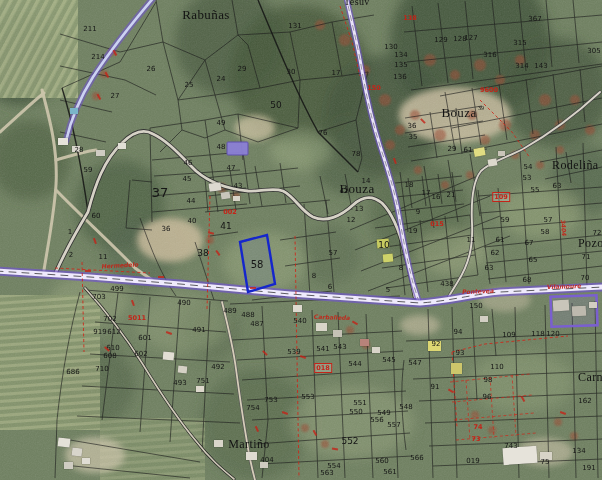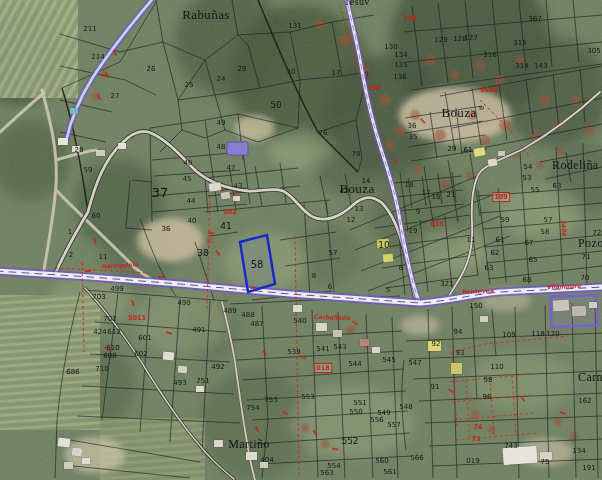--- a/index.html
+++ b/index.html
@@ -316,36 +316,36 @@
       <span class="pnum" style="left: 545px; top: 232px;">58</span>
       <span class="pnum" style="left: 500px; top: 240px;">61</span>
       <span class="pnum" style="left: 529px; top: 243px;">67</span>
       <span class="pnum" style="left: 495px; top: 253px; text-align: right;">62</span>
       <span class="pnum" style="left: 533px; top: 260px;">65</span>
       <span class="pnum" style="left: 489px; top: 268px;">63</span>
       <span class="pnum" style="left: 597px; top: 233px;">72</span>
       <span class="pnum" style="left: 586px; top: 257px;">71</span>
       <span class="pnum" style="left: 585px; top: 278px;">70</span>
       <span class="pnum" style="left: 527px; top: 280px;">68</span>
-      <span class="pnum" style="left: 447px; top: 284px;">321</span>
+      <span class="pnum" style="left: 447px; top: 284px;">438</span>
       <span class="pnum" style="left: 476px; top: 306px;">150</span>
       <span class="pnum" style="left: 230px; top: 311px;">489</span>
       <span class="pnum" style="left: 248px; top: 315px;">488</span>
       <span class="pnum" style="left: 257px; top: 324px;">487</span>
       <span class="pnum" style="left: 184px; top: 303px;">490</span>
       <span class="pnum" style="left: 117px; top: 289px;">499</span>
       <span class="pnum" style="left: 199px; top: 330px;">491</span>
       <span class="pnum" style="left: 218px; top: 367px;">492</span>
       <span class="pnum" style="left: 180px; top: 383px;">493</span>
       <span class="pnum" style="left: 203px; top: 381px;">751</span>
       <span class="pnum" style="left: 271px; top: 400px;">753</span>
       <span class="pnum" style="left: 253px; top: 408px;">754</span>
       <span class="pnum" style="left: 99px; top: 297px;">703</span>
       <span class="pnum" style="left: 110px; top: 319px;">702</span>
-      <span class="pnum" style="left: 100px; top: 332px;">424</span>
+      <span class="pnum" style="left: 100px; top: 332px;">919</span>
       <span class="pnum" style="left: 114px; top: 332px;">612</span>
       <span class="pnum" style="left: 113px; top: 348px;">610</span>
       <span class="pnum" style="left: 110px; top: 356px;">608</span>
       <span class="pnum" style="left: 145px; top: 338px;">601</span>
       <span class="pnum" style="left: 141px; top: 354px;">602</span>
       <span class="pnum" style="left: 73px; top: 372px;">686</span>
       <span class="pnum" style="left: 102px; top: 369px;">710</span>
       <span class="pnum" style="left: 300px; top: 321px;">540</span>
       <span class="pnum" style="left: 294px; top: 352px;">539</span>
       <span class="pnum" style="left: 323px; top: 349px;">541</span>

